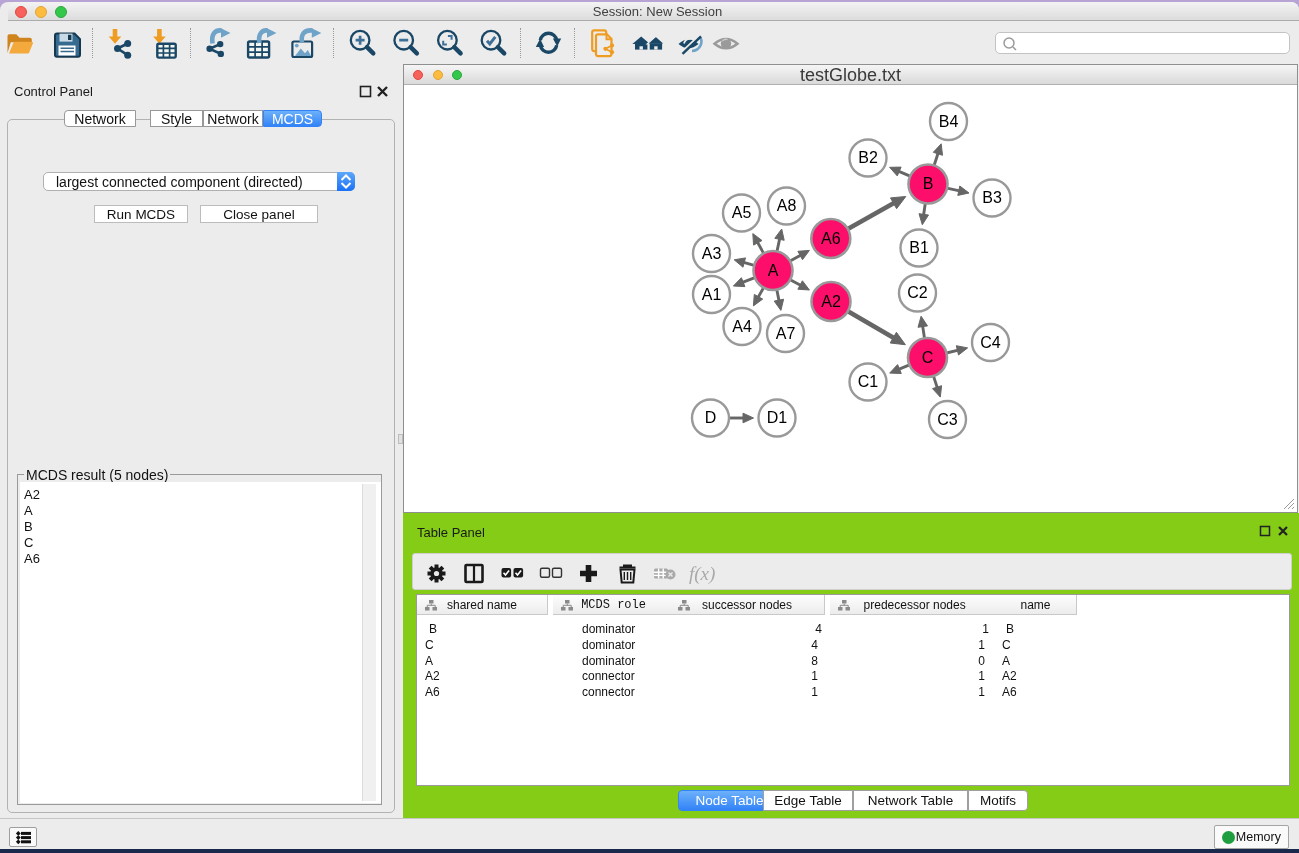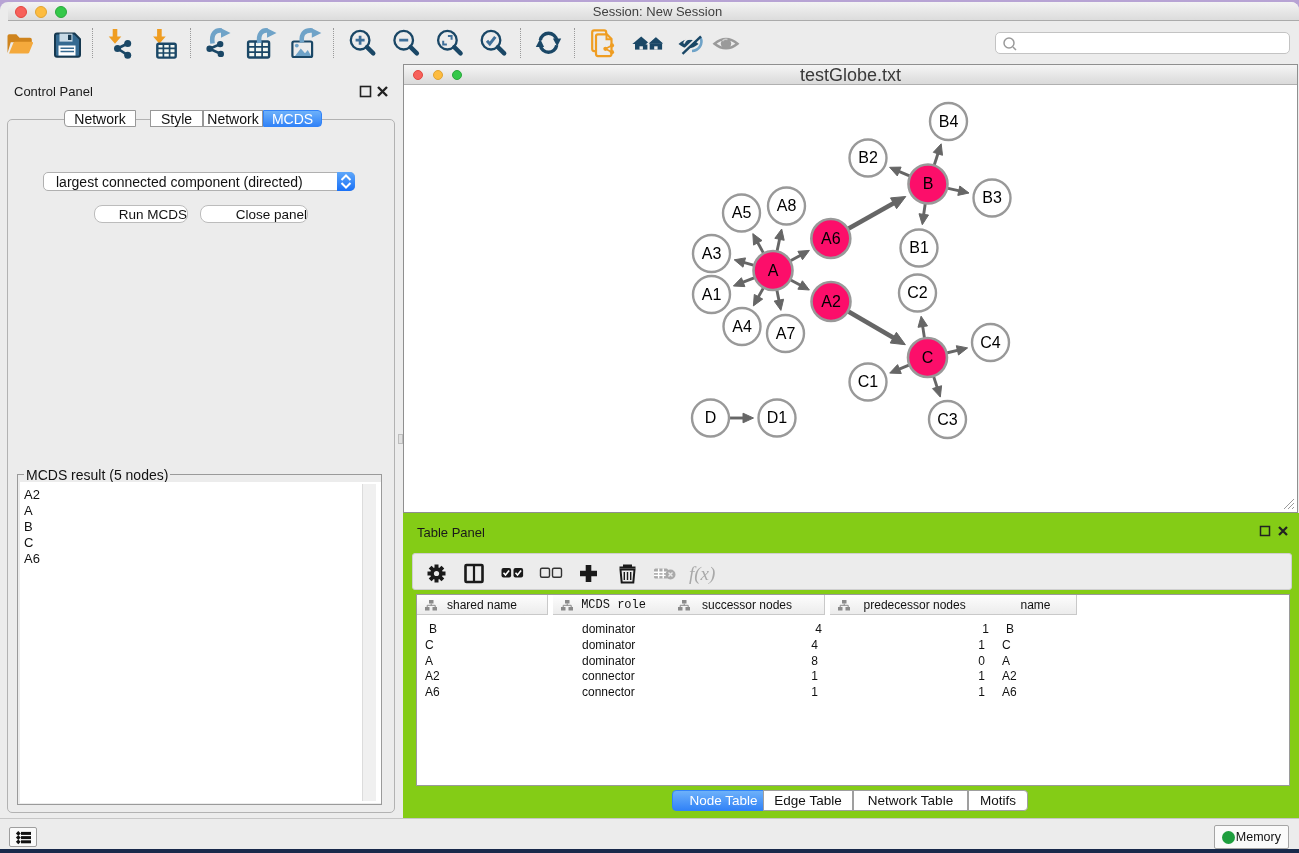--- a/index.html
+++ b/index.html
@@ -16,21 +16,21 @@
 #search{position:absolute;left:995px;top:10px;width:295px;height:22px;background:#fff;border:1px solid #c3c3c3;border-radius:5px;}
 
 #cpanel{position:absolute;left:0;top:62px;width:399px;height:754px;background:#ececec;margin-top:13px;}
 #cp-title{position:absolute;left:14px;top:7px;font-size:13px;color:#1a1a1a;}
 #cp-border{position:absolute;left:7px;top:42px;width:388px;height:694px;border:1px solid #b2b2b2;border-radius:5px;background:#ececec;}
 .tab{position:absolute;top:33px;height:17px;border:1px solid #989898;background:#fff;font-size:14px;text-align:center;line-height:17px;color:#111;}
 .tabsel{background:linear-gradient(#6db1fa,#3283f7);color:#fff;border-color:#3283f7;}
 #optlabel{position:absolute;left:0;top:72px;width:399px;text-align:center;font-size:14px;color:#111;}
 #dropdown{position:absolute;left:43px;top:95px;width:312px;height:19px;background:#fff;border:1px solid #b0b0b0;border-radius:5px;font-size:14px;line-height:18px;color:#111;padding-left:12px;}
 #dropbtn{position:absolute;right:-1px;top:-1px;width:18px;height:19px;border-radius:0 5px 5px 0;background:linear-gradient(#5ea7fa,#1a71f7);}
-.btn{position:absolute;top:128px;height:18px;background:#fff;border:1px solid #bcbcbc;border-radius:8px;font-size:13.5px;text-align:right;line-height:17px;color:#111;}
+.btn{position:absolute;top:128px;height:18px;background:#fff;border:1px solid #bcbcbc;border-radius:0;font-size:13.5px;text-align:center;line-height:17px;color:#111;}
 #fieldset{position:absolute;left:17px;top:397px;width:365px;height:331px;border:1px solid #9a9a9a;}
 #fslegend{position:absolute;left:6px;top:-8px;background:#ececec;font-size:14px;padding:0 2px;color:#111;}
 #fslist{position:absolute;left:2px;top:7px;width:361px;height:321px;background:#fff;font-size:13px;color:#111;padding-top:5px;}
 #fslist .it{padding-left:4px;height:16px;line-height:16px;}
 #fsscroll{position:absolute;right:5px;top:2px;width:14px;height:317px;background:#f0f0f0;border-left:1px solid #dcdcdc;}
 
 #netwin{position:absolute;left:403px;top:62px;width:895px;height:449px;background:#fff;border:1px solid #8f8f8f;}
 #nettitle{position:absolute;left:0;top:0;width:893px;height:20px;background:linear-gradient(#f5f5f5,#dadada);border-bottom:1px solid #b0b0b0;}
 #nettext{position:absolute;top:0;width:100%;text-align:center;font-size:18px;line-height:20px;color:#3a3a3a;}
 #graph{position:absolute;left:1px;top:21px;}
@@ -175,21 +175,21 @@
     <div class="tab" style="left:150px;width:53px;">Style</div>
     <div class="tab" style="left:203px;width:60px;">Network</div>
     <div class="tab tabsel" style="left:263px;width:59px;border-radius:0 4px 4px 0;">MCDS</div>
     <div id="dropdown">largest connected component (directed)
       <div id="dropbtn"><svg width="18" height="19">
             <path d="M4.5 8 L9 3.5 L13.5 8" fill="none" stroke="#fff" stroke-width="2"></path>
             <path d="M4.5 11 L9 15.5 L13.5 11" fill="none" stroke="#fff" stroke-width="2"></path>
           </svg></div>
     </div>
     <div class="btn" style="left:94px;width:94px;">Run MCDS</div>
-    <div class="btn" style="left:200px;width:108px;">Close panel</div>
+    <div class="btn" style="left:200px;width:118px;">Close panel</div>
     <div id="fieldset">
       <div id="fslegend">MCDS result (5 nodes)</div>
       <div id="fslist">
         <div class="it">A2</div>
           <div class="it">A</div>
           <div class="it">B</div>
           <div class="it">C</div>
           <div class="it">A6</div>
         <div id="fsscroll"></div>
       </div>
@@ -392,21 +392,21 @@
 <div class="trow" style="left:165px;top:73.4px;">connector</div>
 <div class="trow" style="left:305px;top:73.4px;width:96px;text-align:right;">1</div>
 <div class="trow" style="left:468px;top:73.4px;width:100px;text-align:right;">1</div>
 <div class="trow" style="left:585px;top:73.4px;">A2</div>
 <div class="trow" style="left:8px;top:89.2px;">A6</div>
 <div class="trow" style="left:165px;top:89.2px;">connector</div>
 <div class="trow" style="left:305px;top:89.2px;width:96px;text-align:right;">1</div>
 <div class="trow" style="left:468px;top:89.2px;width:100px;text-align:right;">1</div>
 <div class="trow" style="left:585px;top:89.2px;">A6</div>
     </div>
-    <div class="tabs2 tabs2sel" style="left:269px;width:103px;border-radius:4px 0 0 4px;">Node Table</div>
+    <div class="tabs2 tabs2sel" style="left:275px;width:103px;border-radius:4px 0 0 4px;">Node Table</div>
     <div class="tabs2" style="left:360px;width:90px;">Edge Table</div>
     <div class="tabs2" style="left:450px;width:115px;">Network Table</div>
     <div class="tabs2" style="left:565px;width:60px;border-radius:0 4px 4px 0;">Motifs</div>
   </div>
   <div id="statusbar">
     <div id="listbtn"><svg width="26" height="18">
           <g fill="#111">
             <rect x="6.6" y="3.7" width="3.4" height="3.4" transform="rotate(45 8.3 5.4)"></rect>
             <rect x="11" y="3.9" width="10" height="3"></rect>
             <rect x="6.6" y="7.9" width="3.4" height="3.4" transform="rotate(45 8.3 9.6)"></rect>

